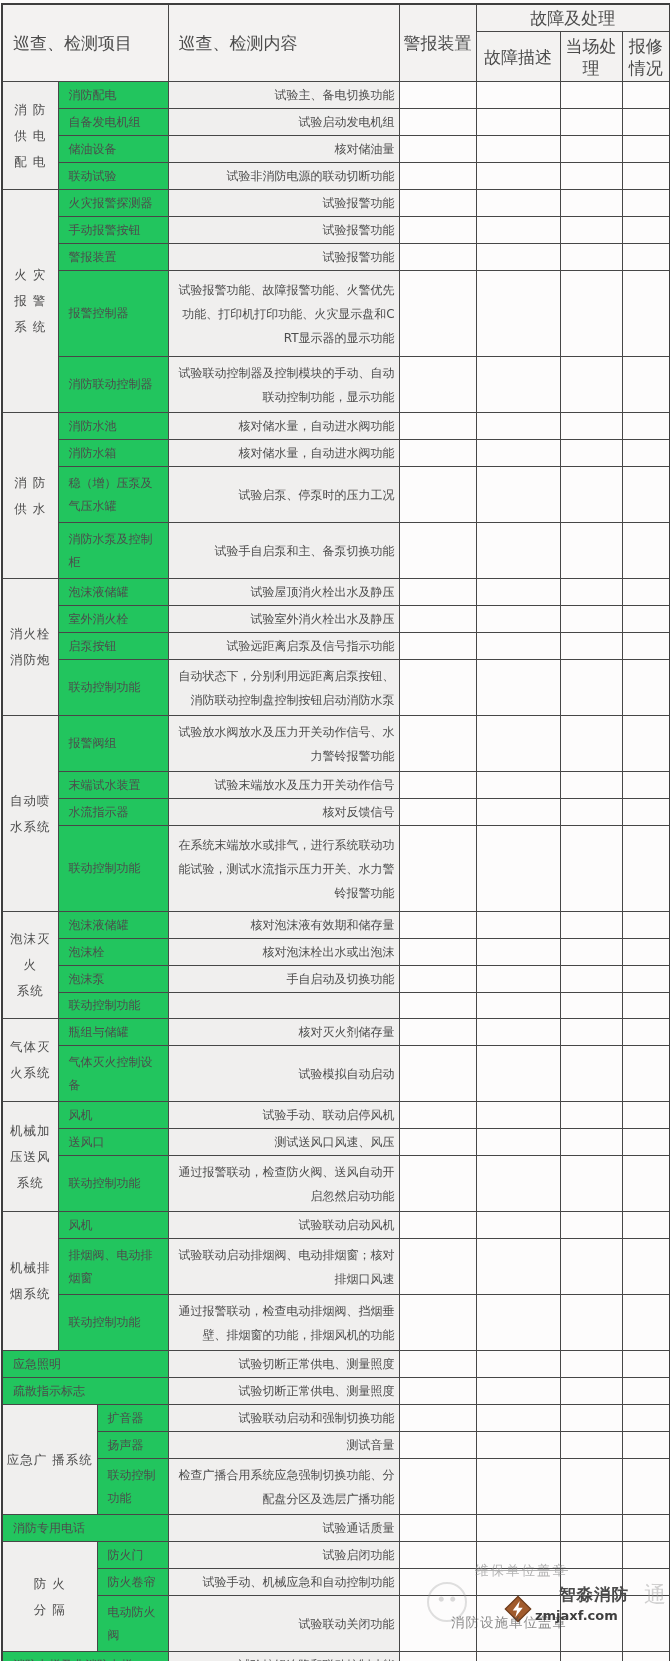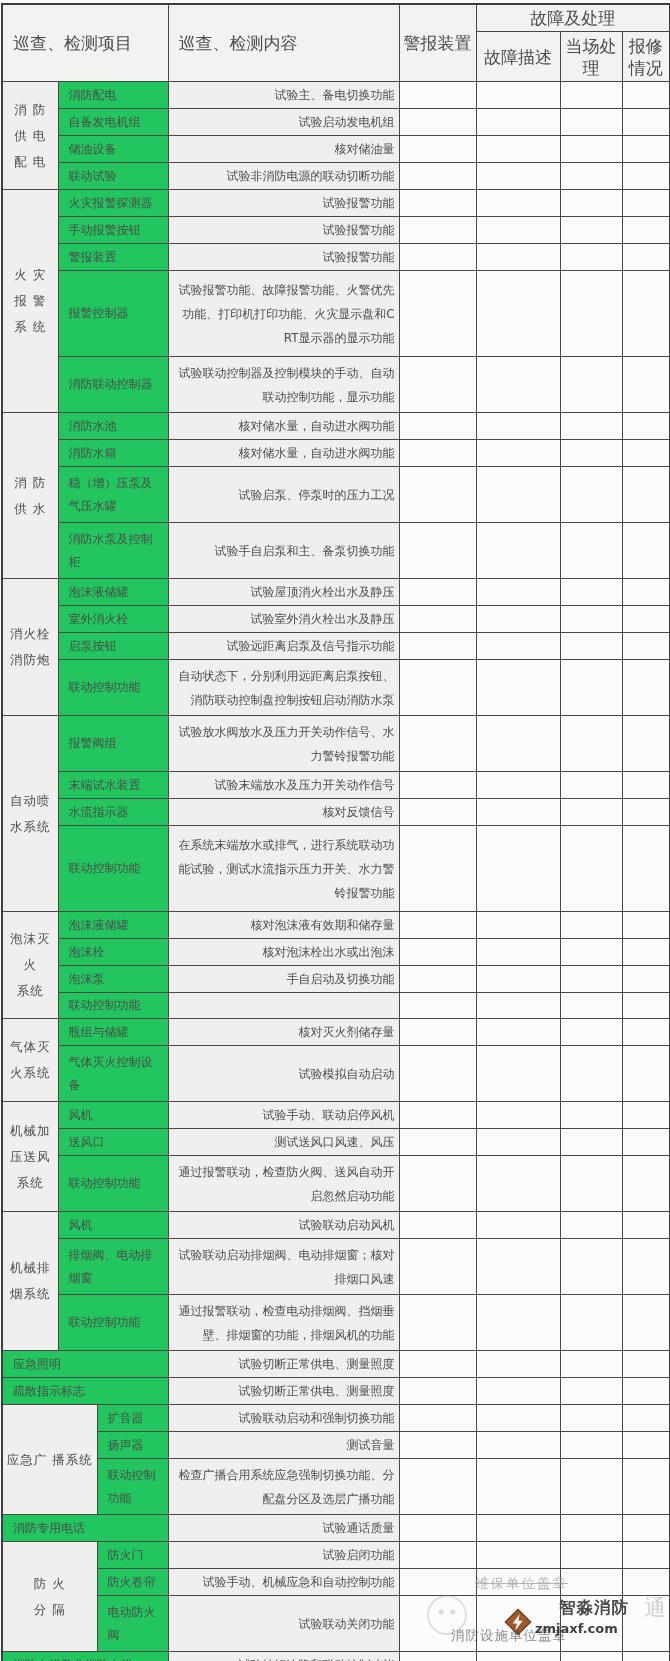--- a/index.html
+++ b/index.html
@@ -35,21 +35,21 @@
     text-align:right;
   }
   td.hdr{
     background:#f3f2f1;text-align:center;line-height:22px;word-break:break-all;
     padding:2px 4px;font-size:17px;
   }
   td.hdr-left{text-align:left;padding-left:10px;}
   td.empty{background:#fdfcfc;}
   
   .wm{
-    position:absolute;right:2px;bottom:6px;width:245px;height:86px;
+    position:absolute;right:2px;bottom:19px;width:245px;height:86px;
     pointer-events:none;
   }
   .wm .wm-circle{
     position:absolute;left:4px;top:26px;width:36px;height:36px;border-radius:50%;
     border:2px solid #9a9a9a;opacity:.30;
     background:
       radial-gradient(circle at 34% 42%, #888 2px, transparent 3px),
       radial-gradient(circle at 66% 42%, #888 2px, transparent 3px);
   }
   .wm .wm-ghost1{

